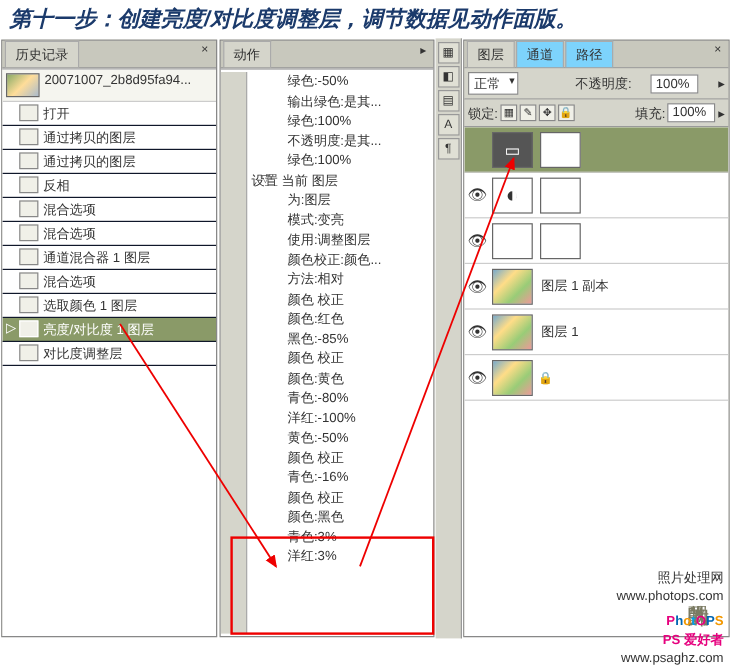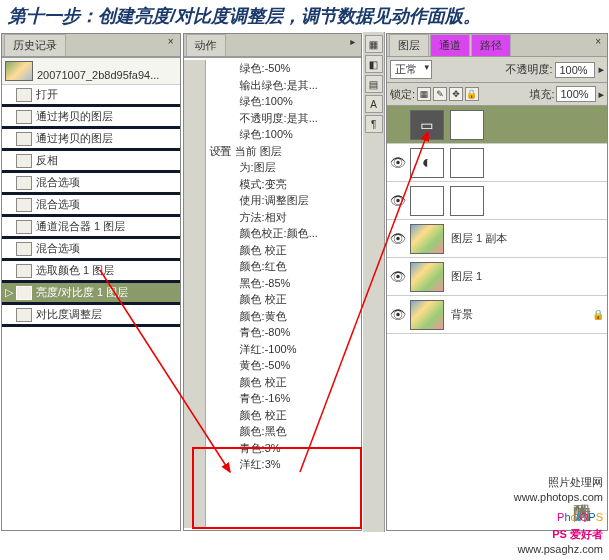--- a/index.html
+++ b/index.html
@@ -5,41 +5,41 @@
 *{box-sizing:border-box;margin:0;padding:0;font-family:"Microsoft YaHei",SimSun,sans-serif;font-size:11px;color:#333}
 body{width:609px;height:560px;background:#fff;position:relative;overflow:hidden}
 .title-bar{padding:4px 8px;font-size:18px;color:#1b3a6b;font-style:italic;font-weight:600}
 .workspace{display:flex;height:500px;position:relative}
 .panel{background:#d5d5cb;border:1px solid #888;display:flex;flex-direction:column;margin:1px}
 .panel-col{width:182px}
 .panel-mid{width:182px}
 .panel-right{width:225px}
 .tabs{display:flex;background:#c8c8bd;border-bottom:1px solid #999;align-items:flex-start;padding:0 2px}
 .tab{padding:3px 8px;background:#d5d5cb;border:1px solid #aaa;border-bottom:none;margin-right:1px;cursor:pointer}
-.tab.inactive{background:#d946ef}
+.tab.inactive{background:#7dd3fc}
 .tab-close{margin-left:auto;padding:2px 4px;cursor:pointer;font-size:10px}
 .panel-body{flex:1;background:#fff;overflow:auto;border-top:1px solid #999}
-.hist-header{display:flex;align-items:flex-end;padding:3px;border-bottom:1px solid #ccc;background:#f5f5ef}
+.hist-header{display:flex;align-items:flex-start;padding:3px;border-bottom:1px solid #ccc;background:#f5f5ef}
 .hist-thumb{width:28px;height:20px;background:linear-gradient(135deg,#8a6,#fd9,#abc);border:1px solid #666;margin-right:4px}
-.hist-row{display:flex;align-items:center;padding:2px 0 2px 14px;border-bottom:3px solid #0f172a;cursor:pointer}
+.hist-row{display:flex;align-items:flex-start;padding:2px 0 2px 14px;border-bottom:1px solid #0f172a;cursor:pointer}
 .hist-row.sel{background:#8a9a68;color:#fff}
 .hist-row.sel span{color:#fff}
 .hist-row.dim{color:#999}
 .hist-icon{width:16px;height:14px;border:1px solid #888;margin-right:4px;background:#f0f0e8;display:inline-block}
 .hist-row.sel .hist-icon{border-color:#fff}
 .act-body{background:#fff;padding:2px 0;font-size:11px;line-height:1.5}
 .act-wrap{display:flex;height:100%}
 .act-gutter{width:22px;background:#d5d5cb;border-right:1px solid #aaa}
 .act-list{flex:1;overflow:auto}
 .act-item{padding:0 4px 0 4px;white-space:nowrap;cursor:pointer;position:relative}
 .act-item.i2{padding-left:34px}
 .act-item.tri1::before{content:"▽";position:absolute;left:12px;font-size:9px;color:#555}
 .red-box{position:absolute;border:2px solid #e00;pointer-events:none;z-index:5}
 .arrow-line{position:absolute;pointer-events:none;z-index:6}
-.layers-top{display:flex;align-items:center;padding:3px;background:#d5d5cb;border-bottom:1px solid #999;gap:3px}
+.layers-top{display:flex;align-items:center;padding:3px;background:#d5d5cb;border-bottom:1px solid #999;gap:16px}
 .sel-box{border:1px solid #888;background:#fff;padding:1px 14px 1px 4px;position:relative;cursor:pointer}
 .sel-box::after{content:"▾";position:absolute;right:2px;top:1px;font-size:9px}
 .pct-box{border:1px solid #888;background:#fff;padding:1px 3px;width:40px;display:inline-block}
 .lock-row{display:flex;align-items:center;padding:3px;background:#d5d5cb;border-bottom:1px solid #999;gap:2px;font-size:10px}
 .lock-ic{width:14px;height:14px;border:1px solid #888;background:#f0f0e8;cursor:pointer;display:inline-flex;align-items:center;justify-content:center;font-size:9px}
 .layers-list{flex:1;background:#fff;overflow:auto}
 .layer-row{display:flex;align-items:center;border-bottom:1px solid #ccc;padding:2px;cursor:pointer;min-height:38px}
 .layer-row.sel{background:#8a9a68}
 .layer-row.sel .lname{color:#fff}
 .eye{width:18px;text-align:center;font-size:13px;cursor:pointer}
@@ -47,21 +47,21 @@
 .lthumb.adj::after{content:"◐";font-size:18px;color:#333}
 .lthumb.adj2{background:#555}
 .lthumb.adj2::after{content:"▭";color:#fff;font-size:14px}
 .lthumb.mask{background:#fff}
 .lthumb.img{background:linear-gradient(135deg,#7ac,#fd8,#9c7,#e99)}
 .lthumb.white{background:#fff}
 .lname{flex:1;padding-left:4px}
 .tool-strip{width:22px;background:#d5d5cb;border-right:1px solid #999;display:flex;flex-direction:column;padding-top:2px}
 .tool-btn{width:18px;height:18px;margin:1px auto;border:1px solid #999;background:#e0e0d5;cursor:pointer;display:flex;align-items:center;justify-content:center;font-size:10px}
 .watermark{position:absolute;right:6px;bottom:4px;text-align:right;font-size:10px;color:#666;line-height:1.3}
-.wm-logo{font-size:18px;font-weight:normal}
+.wm-logo{font-size:18px;font-weight:bold}
 .wm-logo .p{color:#e6007e}.wm-logo .h{color:#0066b3}.wm-logo .o{color:#f39800}.wm-logo .t{color:#00a0e9}
 .callig{position:absolute;right:18px;bottom:70px;font-family:"STKaiti",cursive;font-size:18px;color:#442;writing-mode:vertical-rl;line-height:1;opacity:.7}
 .lock-pin{font-size:10px;margin-left:2px}
 </style>
 </head>
 <body>
 
 <div class="title-bar">第十一步：创建亮度/对比度调整层，调节数据见动作面版。</div>
 
 <div class="workspace">
@@ -137,22 +137,22 @@
         <div class="act-list" id="act-list">
             <div class="act-item i2">绿色:-50%</div>
             <div class="act-item i2">输出绿色:是其...</div>
             <div class="act-item i2">绿色:100%</div>
             <div class="act-item i2">不透明度:是其...</div>
             <div class="act-item i2">绿色:100%</div>
             <div class="act-item tri1">设置 当前 图层</div>
             <div class="act-item i2">为:图层</div>
             <div class="act-item i2">模式:变亮</div>
             <div class="act-item i2">使用:调整图层</div>
+            <div class="act-item i2">颜色校正:颜色...</div>
             <div class="act-item i2">方法:相对</div>
-            <div class="act-item i2">颜色校正:颜色...</div>
             <div class="act-item i2">颜色 校正</div>
             <div class="act-item i2">颜色:红色</div>
             <div class="act-item i2">黑色:-85%</div>
             <div class="act-item i2">颜色 校正</div>
             <div class="act-item i2">颜色:黄色</div>
             <div class="act-item i2">青色:-80%</div>
             <div class="act-item i2">洋红:-100%</div>
             <div class="act-item i2">黄色:-50%</div>
             <div class="act-item i2">颜色 校正</div>
             <div class="act-item i2">青色:-16%</div>
@@ -221,21 +221,20 @@
           <div class="lname">图层 1 副本</div>
         </div>
         <div class="layer-row">
           <div class="eye">👁</div>
           <div class="lthumb img"></div>
           <div class="lname">图层 1</div>
         </div>
         <div class="layer-row">
           <div class="eye">👁</div>
           <div class="lthumb img"></div>
-          <div class="lname">背景</div>
           <span class="lock-pin">🔒</span>
         </div>
       </div>
   </div>
 
   <div class="red-box" style="left:192px;top:415px;width:170px;height:82px"></div>
 
   <svg class="arrow-line" style="left:0;top:0" width="609" height="520">
     <defs>
         <marker id="ah" markerWidth="8" markerHeight="8" refX="6" refY="3" orient="auto">

